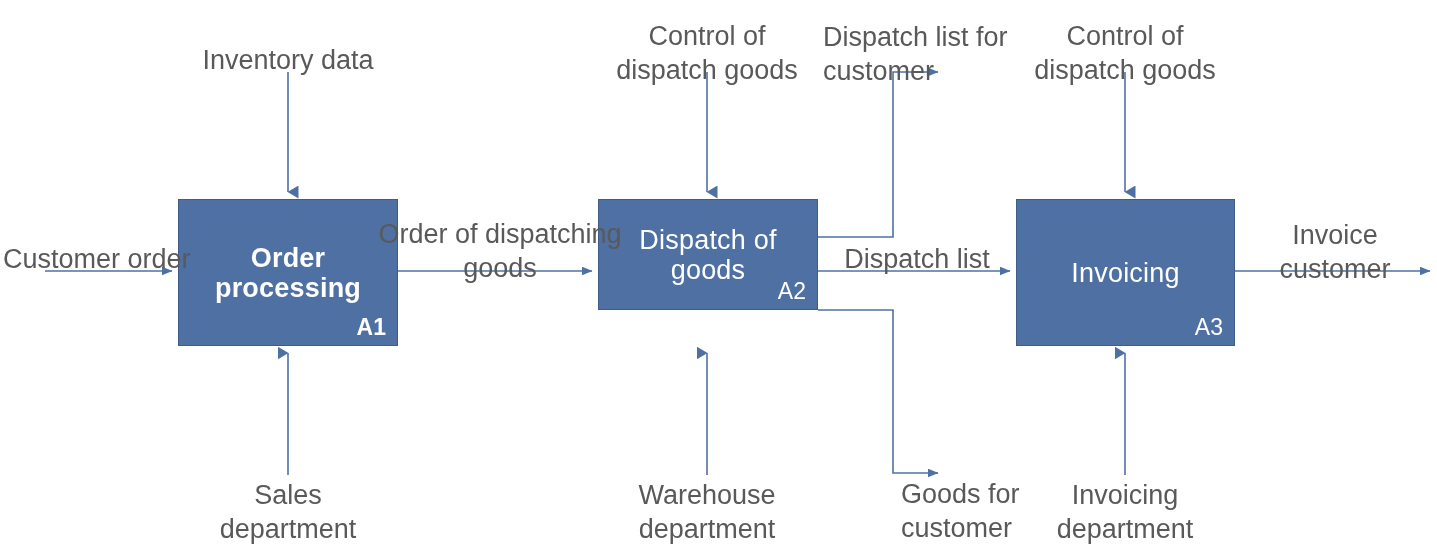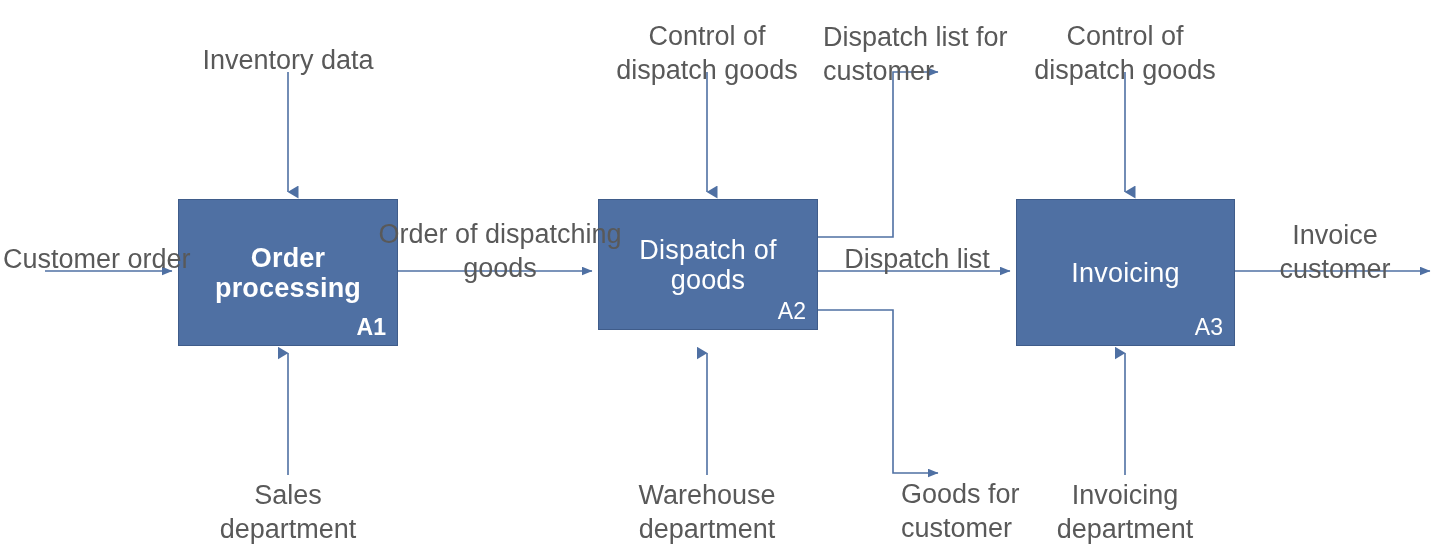--- a/index.html
+++ b/index.html
@@ -113,21 +113,21 @@
       <line x1="1235" y1="271" x2="1430" y2="271" marker-end="url(#ah-r)"></line>
     </g>
   </svg>
 
   <div class="proc-box" style="left:178px; top:199px; width:220px; height:147px;font-weight:bold;">
     <div class="proc-title">Order
 processing</div>
     <div class="proc-code">A1</div>
   </div>
 
-  <div class="proc-box" style="left:598px; top:199px; width:220px; height:131px;">
+  <div class="proc-box" style="left:598px; top:199px; width:220px; height:111px;">
     <div class="proc-title">Dispatch of
 goods</div>
     <div class="proc-code">A2</div>
   </div>
 
   <div class="proc-box" style="left:1016px; top:199px; width:219px; height:147px;">
     <div class="proc-title">Invoicing</div>
     <div class="proc-code">A3</div>
   </div>
 

